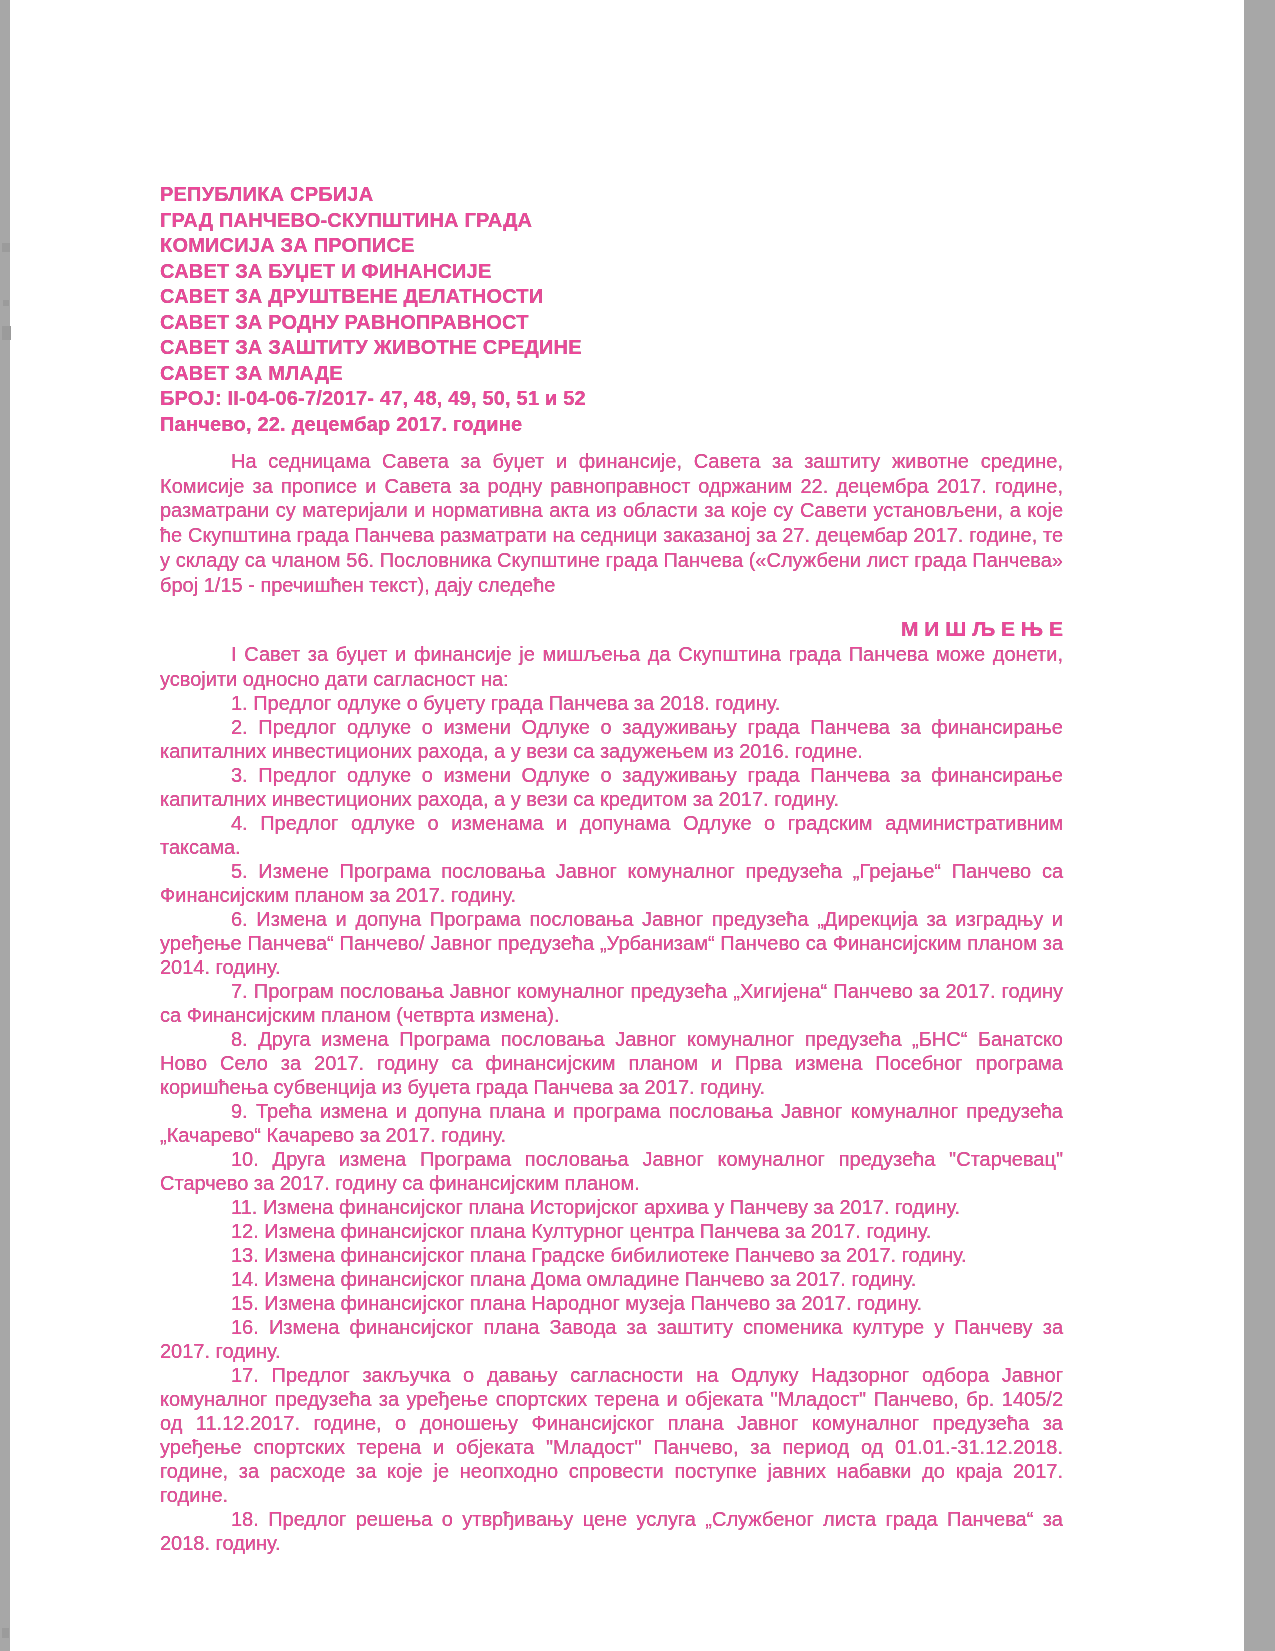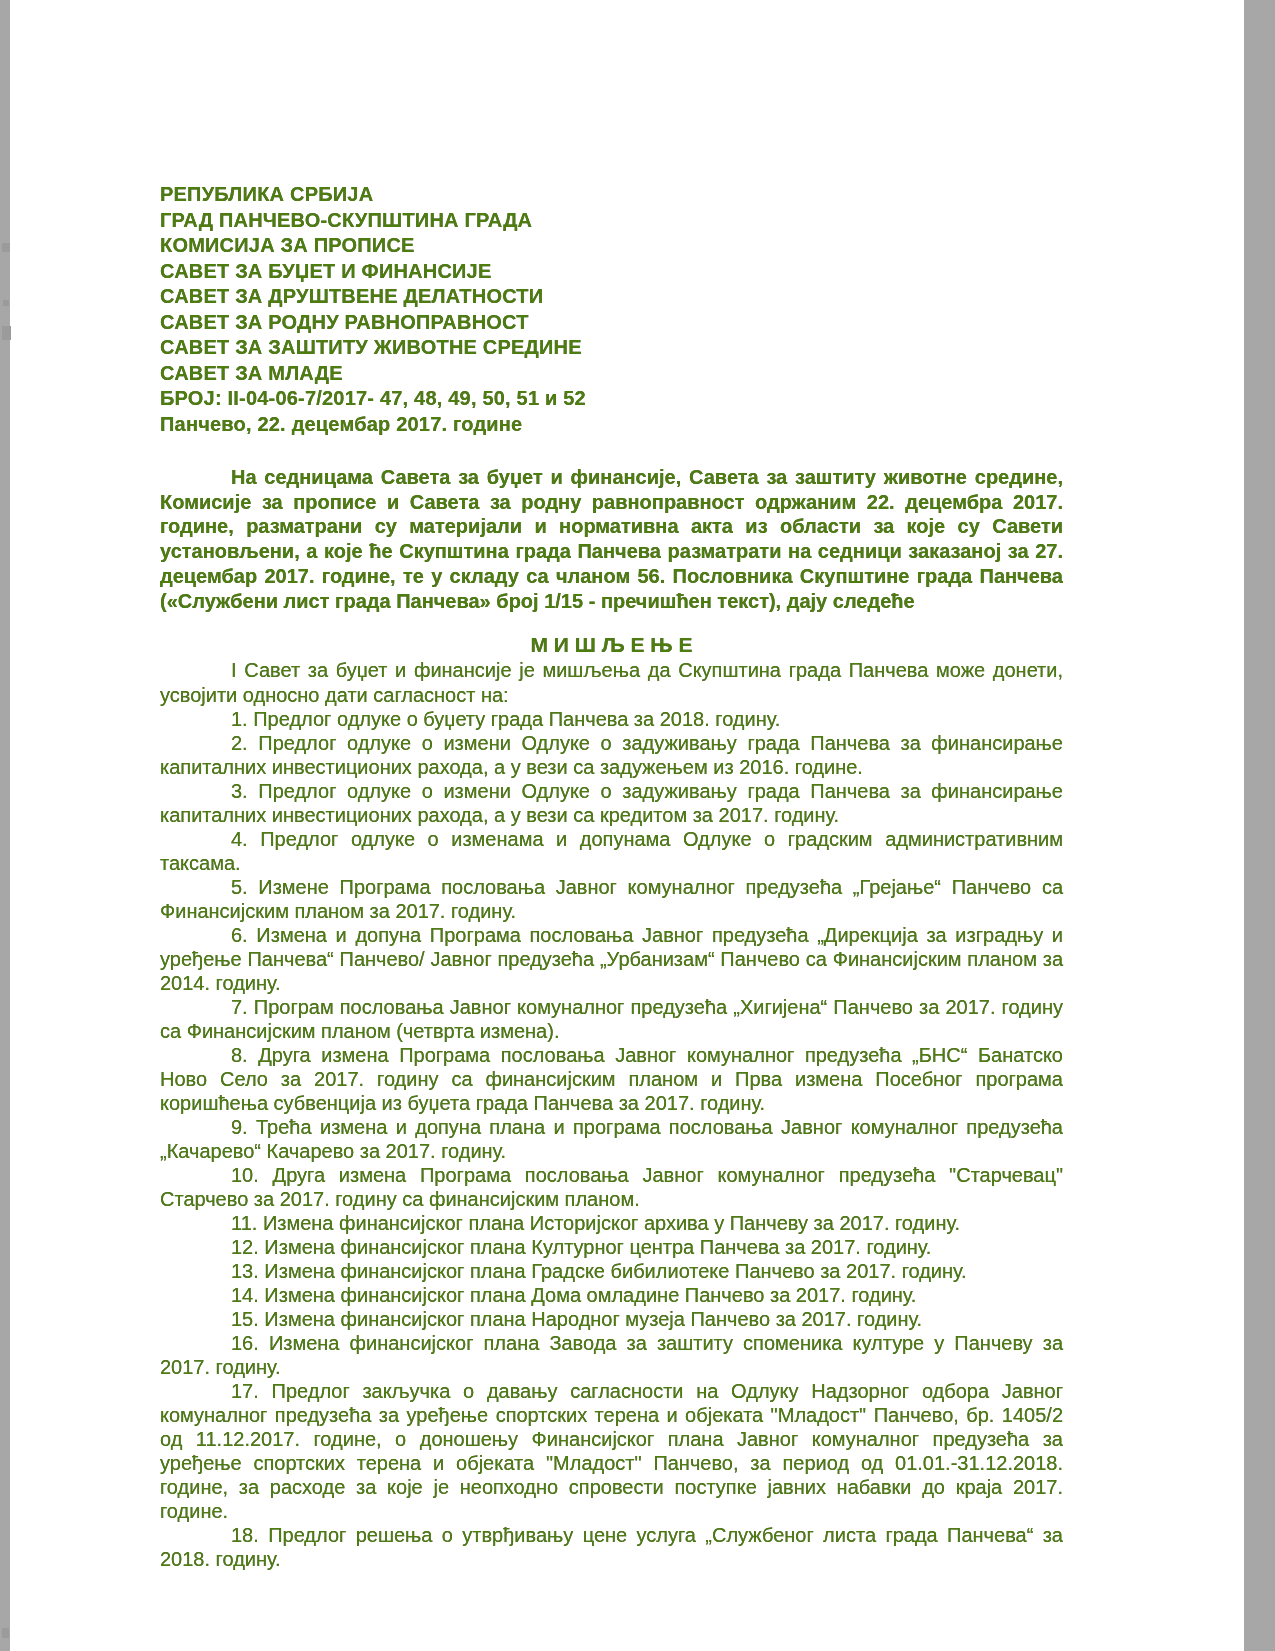--- a/index.html
+++ b/index.html
@@ -26,43 +26,42 @@
   .artifact {
     position: absolute;
     background: #9b9b9b;
   }
   
   .doc {
     position: absolute;
     left: 160px;
     top: 182px;
     width: 903px;
-    color: #4d7c0f;
+    color: #ec4899;
     font-size: 20px;
     text-shadow: 0 0 0.5px rgba(10,10,10,0.65);
   }
   .letterhead {
     font-weight: 700;
     line-height: 25.5px;
     letter-spacing: 0.2px;
   }
   .letterhead div { white-space: nowrap; }
   .para {
     margin: 0;
     text-align: justify;
     text-indent: 71px;
     line-height: 24.7px;
   }
   .intro-paragraph {
-    margin-top: 28px;
-    font-weight: bold;
+    margin-top: 12px;
   }
   .opinion-heading {
     margin: 20px 0 0 0;
-    text-align: center;
+    text-align: right;
     font-weight: 700;
     font-size: 21px;
     line-height: 24.7px;
   }
   .lead-bold { font-weight: 400; }
   .items .para { line-height: 24px; }
 </style>
 </head>
 <body>
 

